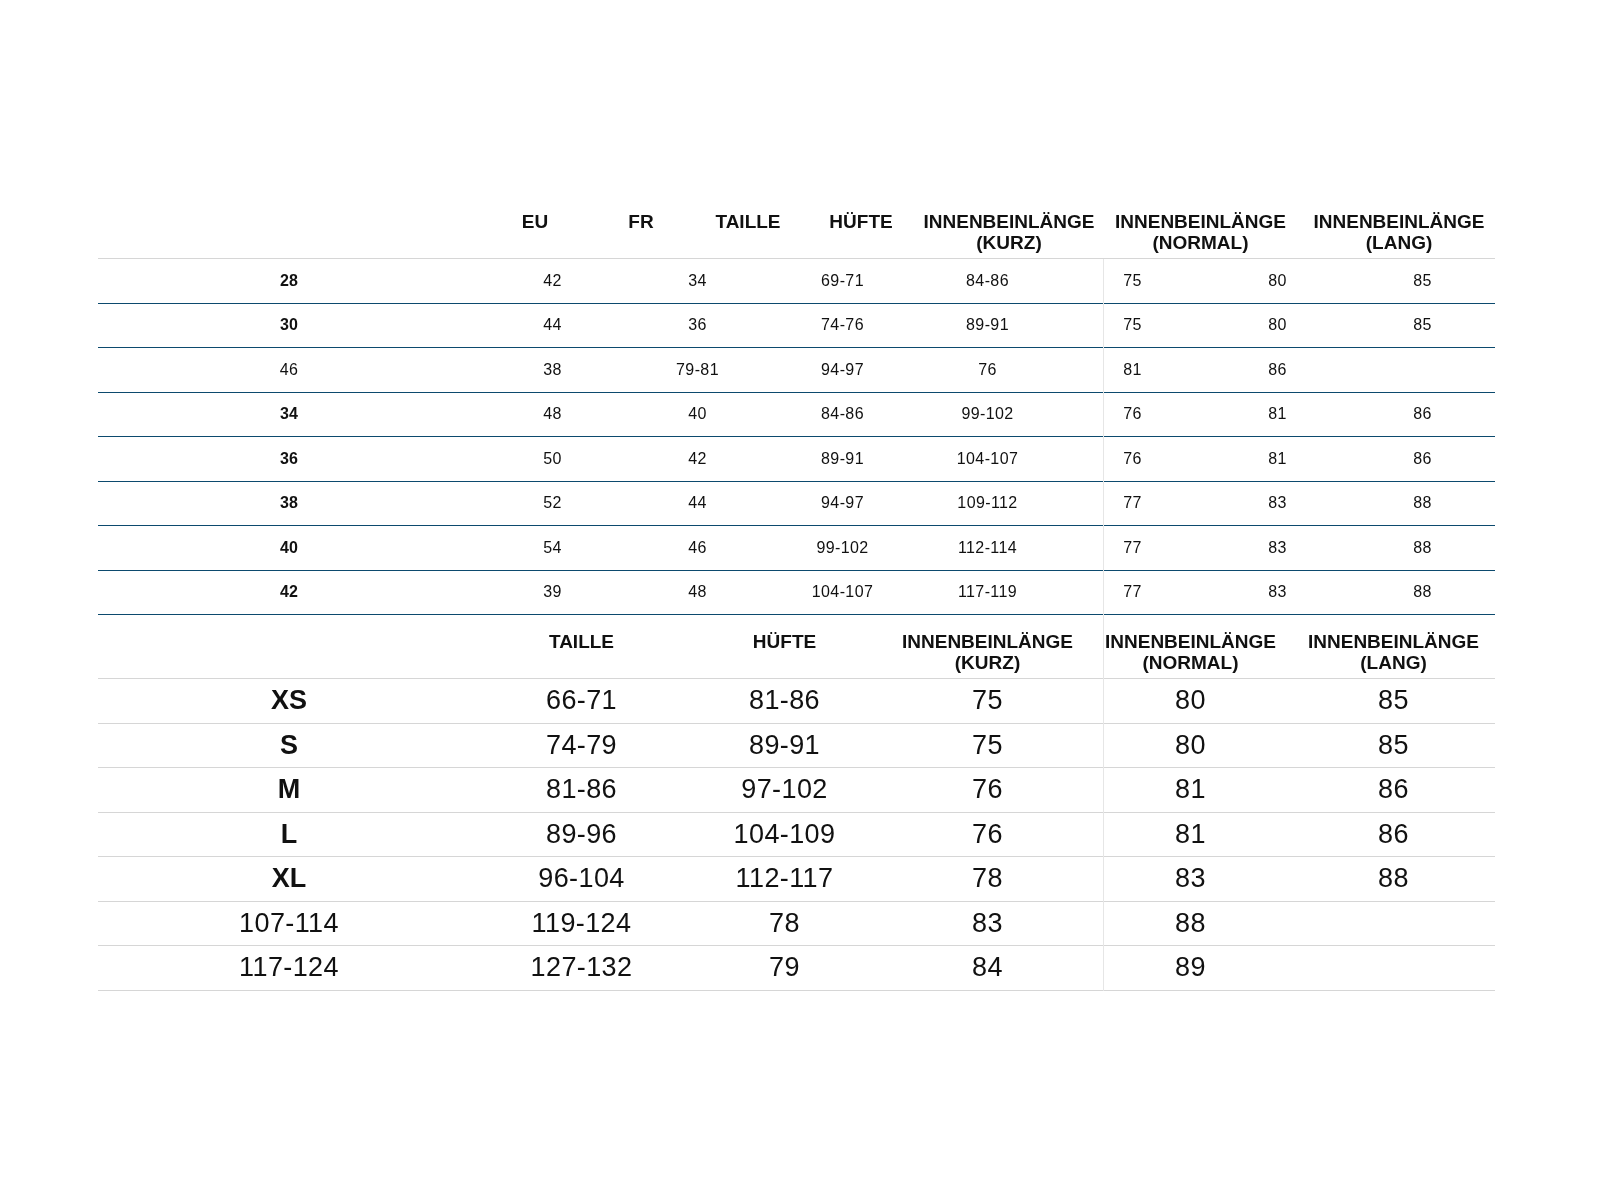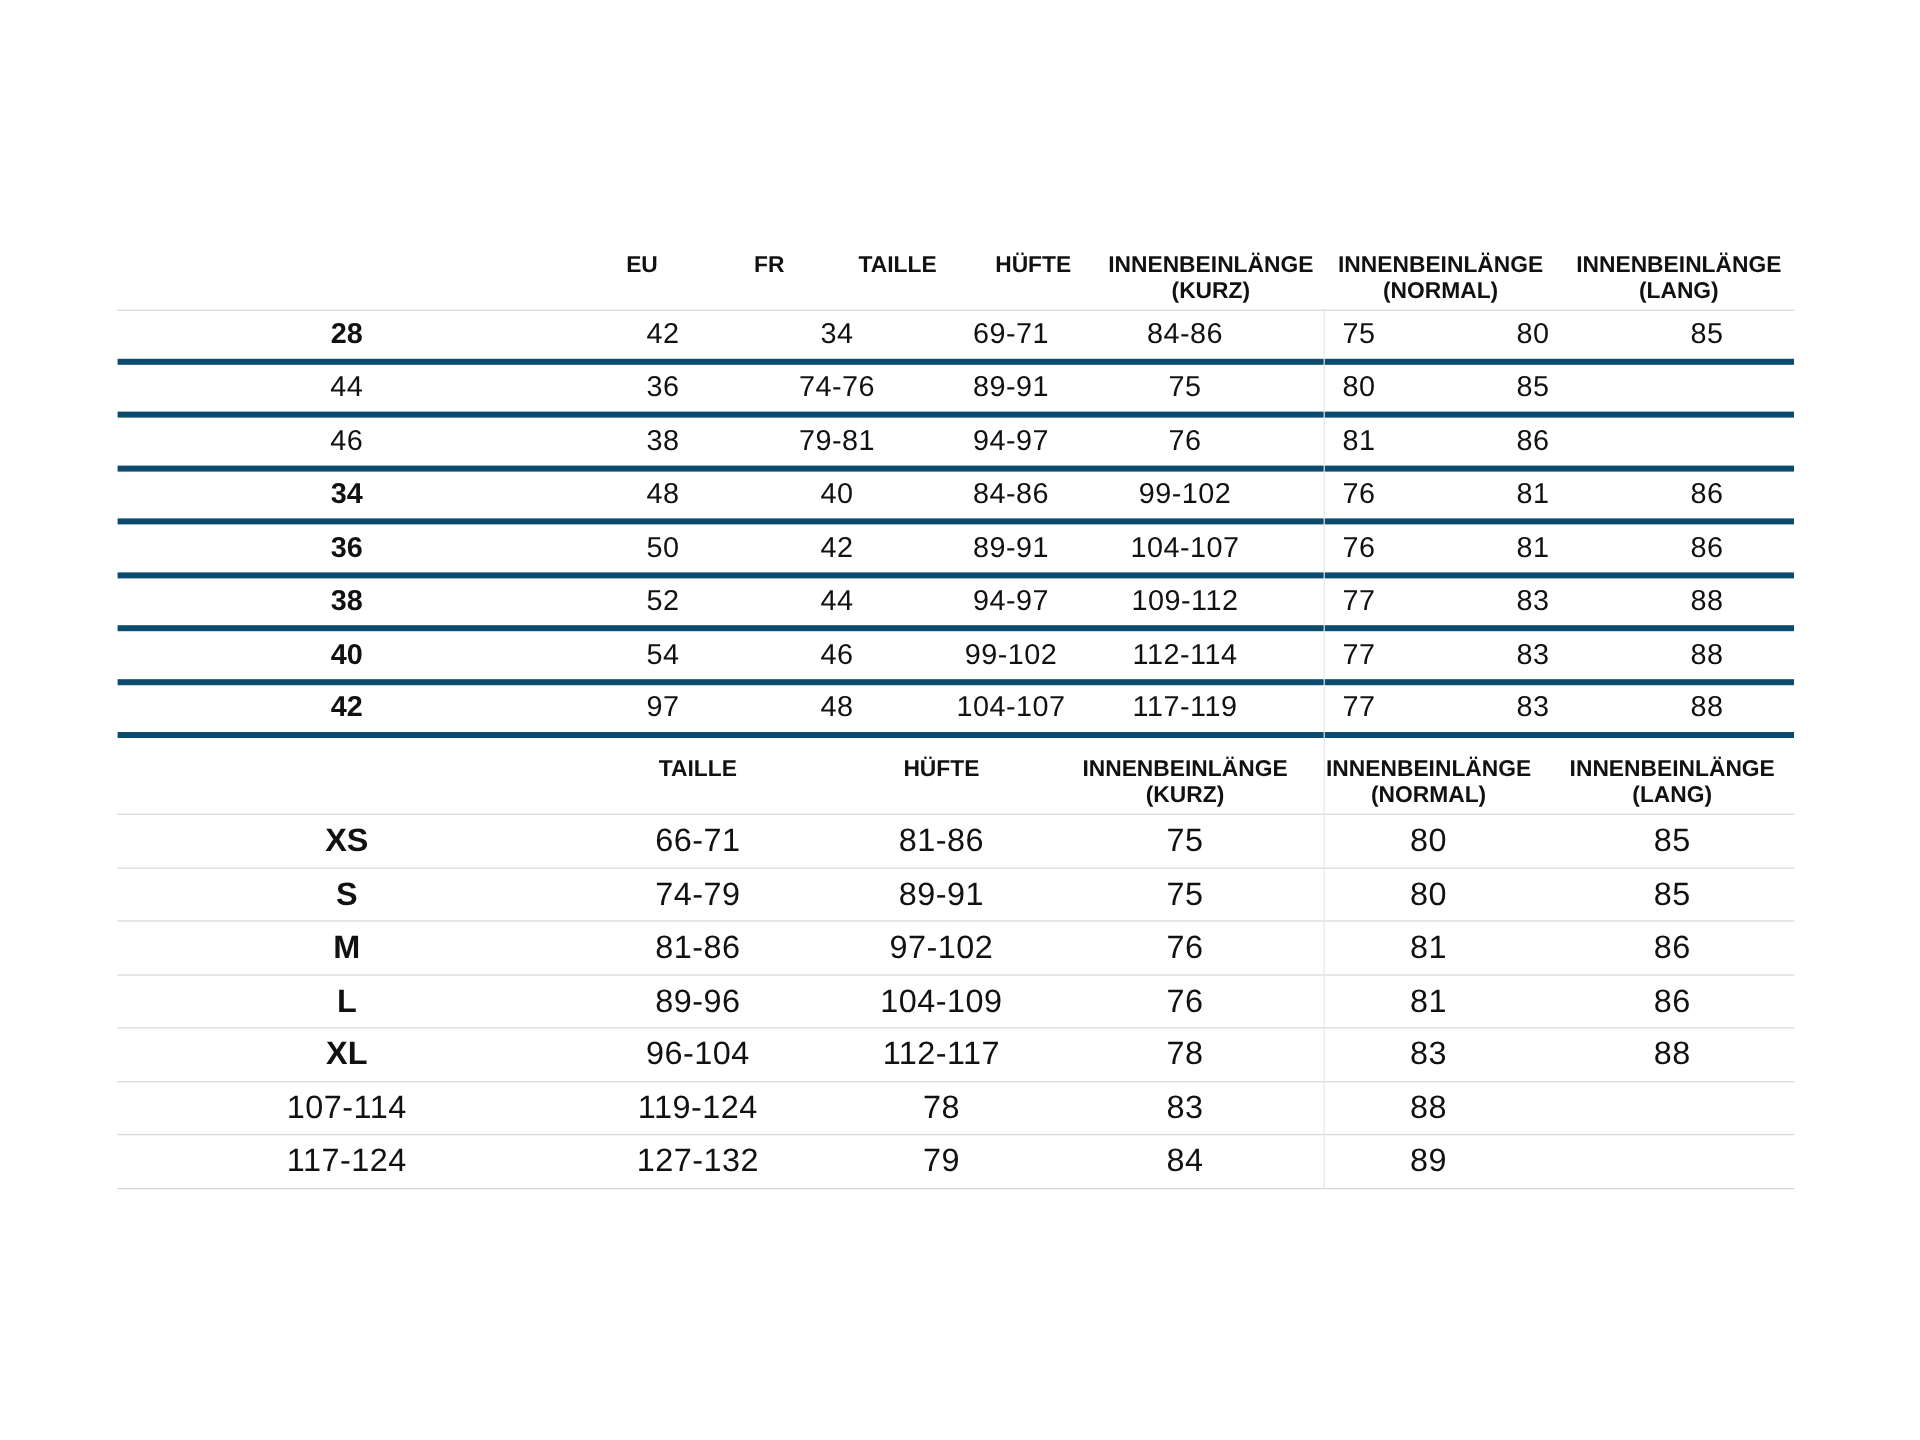--- a/index.html
+++ b/index.html
@@ -22,23 +22,23 @@
     font-weight: bold; font-size: 19px; line-height: 21px;
     text-align: center; white-space: nowrap;
   }
   .hw0 { width: 384px; } .hw1 { width: 106px; } .hw2 { width: 106px; }
   .hw3 { width: 108px; } .hw4 { width: 118px; } .hw5 { width: 178px; }
   .hw6 { width: 205px; } .hw7 { flex: 1; }
 
   
   .t1-row {
     display: grid; grid-template-columns: 382px repeat(7, 145px);
-    height: 44.5px; border-bottom: 5px solid #0c4a6e;
+    height: 44.5px; border-bottom: 1px solid #0c4a6e;
     align-items: center; text-align: center;
-    font-size: 24px; letter-spacing: 0.4px;
+    font-size: 16px; letter-spacing: 0.4px;
   }
 
   
   .t2-header {
     display: grid; grid-template-columns: 382px repeat(5, 203px);
     height: 64px; border-bottom: 1px solid #d6d6d6;
   }
   .t2-row {
     display: grid; grid-template-columns: 382px repeat(5, 203px);
     height: 44.5px; border-bottom: 1px solid #d6d6d6;
@@ -94,20 +94,21 @@
           <div class="row-label">28</div>
           <div>42</div>
           <div>34</div>
           <div>69-71</div>
           <div>84-86</div>
           <div>75</div>
           <div>80</div>
           <div>85</div>
         </div>
         <div class="t1-row">
+          <div class="row-label">30</div>
           <div>44</div>
           <div>36</div>
           <div>74-76</div>
           <div>89-91</div>
           <div>75</div>
           <div>80</div>
           <div>85</div>
         </div>
         <div class="t1-row">
           <div>46</div>
@@ -153,21 +154,21 @@
           <div>54</div>
           <div>46</div>
           <div>99-102</div>
           <div>112-114</div>
           <div>77</div>
           <div>83</div>
           <div>88</div>
         </div>
         <div class="t1-row">
           <div class="row-label">42</div>
-          <div>97</div>
+          <div>39</div>
           <div>48</div>
           <div>104-107</div>
           <div>117-119</div>
           <div>77</div>
           <div>83</div>
           <div>88</div>
         </div>
       </div>
 
     <div class="t2-header">

